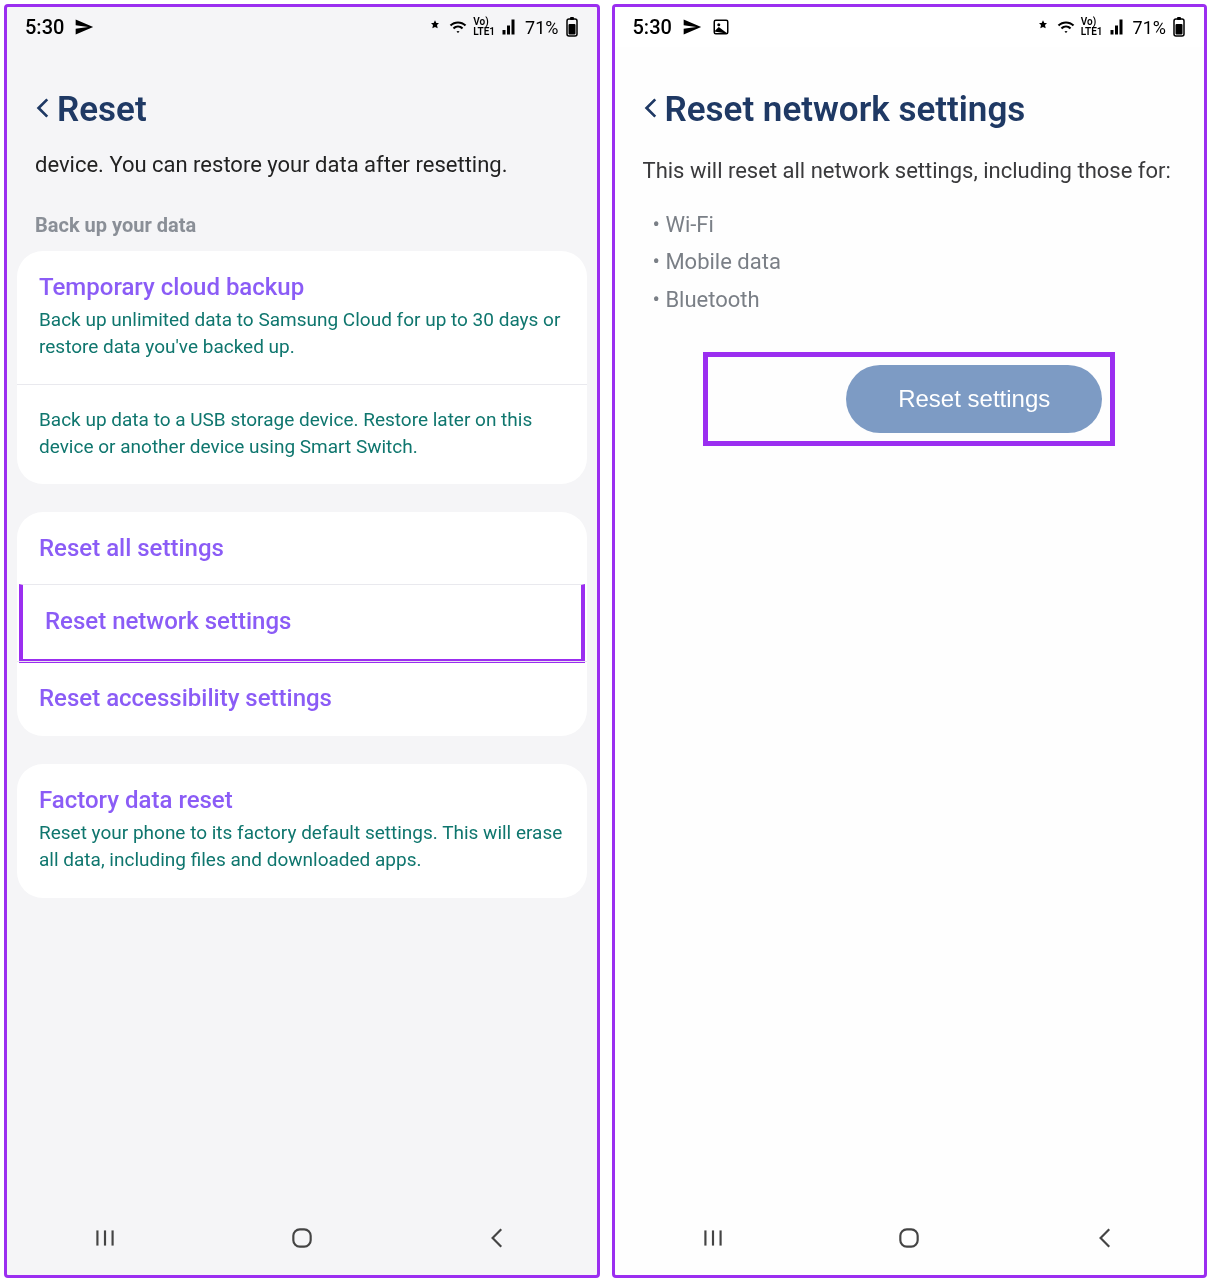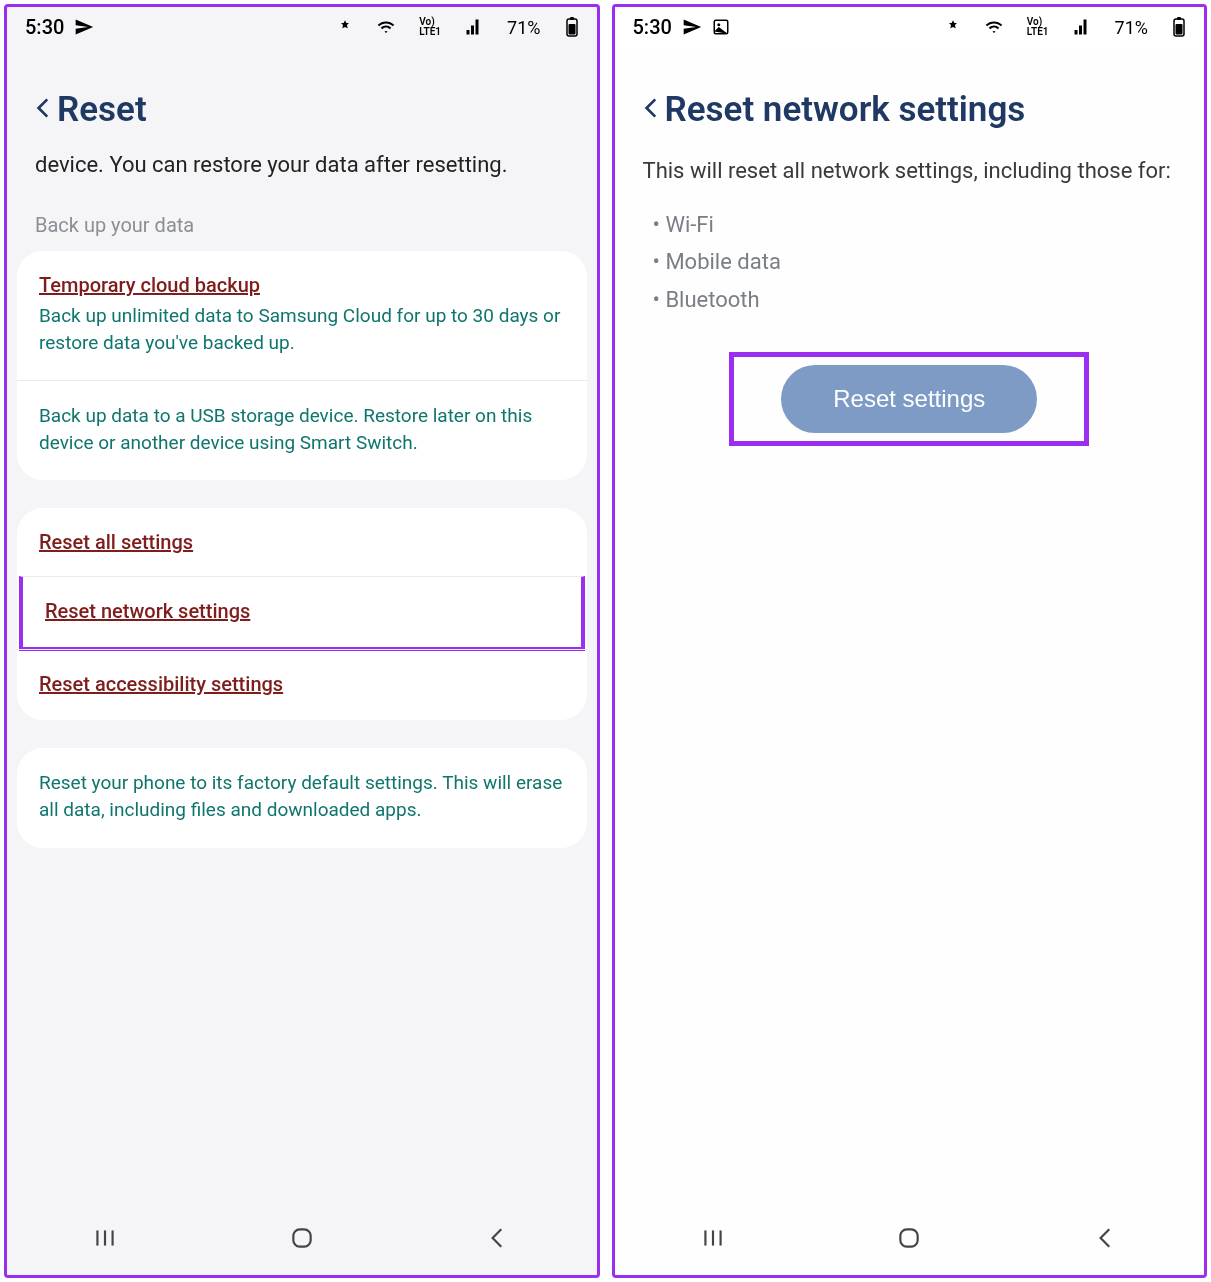--- a/index.html
+++ b/index.html
@@ -28,21 +28,21 @@
     display: flex;
     justify-content: space-between;
     align-items: center;
     padding: 0 18px;
     font-size: 20px;
     color: #000;
     background: transparent;
   }
   .phone.right .status-bar { background: #fff; }
   .status-left { display: flex; align-items: center; gap: 10px; }
-  .status-right { display: flex; align-items: center; gap: 24px; font-size: 18px; }
+  .status-right { display: flex; align-items: center; gap: 6px; font-size: 18px; }
   .header {
     display: flex;
     align-items: center;
     padding: 42px 22px 18px 24px;
   }
   .header .title {
     font-size: 35px;
     font-weight: 600;
     color: #1f3964;
   }
@@ -50,38 +50,37 @@
   .intro {
     padding: 0 26px 10px 28px;
     font-size: 22px;
     color: #222;
     line-height: 1.5;
   }
   .section-label {
     padding: 22px 28px 14px 28px;
     font-size: 20px;
     color: #8a8f97;
-    font-weight: 400;
+    font-weight: 700;
   }
   .card {
     background: #fff;
     margin: 0 10px 28px 10px;
     border-radius: 26px;
     overflow: hidden;
   }
   .item {
     padding: 22px 22px 24px 22px;
   }
   .item + .item { border-top: 1px solid #e9e9ee; }
   .item-title {
-    font-size: 20px;
-    color: #7f1d1d;
+    font-size: 24px;
+    color: #8b5cf6;
     font-weight: 500;
     margin-bottom: 6px;
-    text-decoration: underline;
   }
   .item-desc {
     font-size: 19px;
     color: #0f766e;
     line-height: 1.4;
   }
   .item.simple .item-title { margin-bottom: 0; }
   .highlight-box {
     border: 4px solid #9b2ef0;
     margin: -2px 2px;
@@ -95,25 +94,25 @@
   }
   .bullets {
     padding: 10px 28px 20px 38px;
     font-size: 22px;
     color: #7a7f86;
     line-height: 1.7;
   }
   .bullets .row::before { content: "• "; }
   .reset-btn-wrap {
     margin: 14px auto 0 auto;
-    width: 360px;
+    width: 412px;
     border: 5px solid #9b2ef0;
     padding: 8px;
     display: flex;
-    justify-content: center;
+    justify-content: flex-end;
   }
   .reset-btn {
     background: #7d9bc4;
     color: #fff;
     font-size: 24px;
     font-weight: 500;
     border: none;
     border-radius: 40px;
     padding: 20px 52px;
     cursor: pointer;
@@ -200,20 +199,21 @@
     <div class="item simple highlight-box">
       <div class="item-title">Reset network settings</div>
     </div>
     <div class="item simple">
       <div class="item-title">Reset accessibility settings</div>
     </div>
   </div>
 
   <div class="card">
     <div class="item">
+      <div class="item-title">Factory data reset</div>
       <div class="item-desc">Reset your phone to its factory default settings. This will erase all data, including files and downloaded apps.</div>
     </div>
   </div>
 
   <div class="nav-bar">
     <span class="nav-btn"><svg viewBox="0 0 24 24" fill="none" stroke="#444" stroke-width="2">
           <line x1="5" y1="5" x2="5" y2="19"></line>
           <line x1="12" y1="5" x2="12" y2="19"></line>
           <line x1="19" y1="5" x2="19" y2="19"></line>
         </svg></span>

